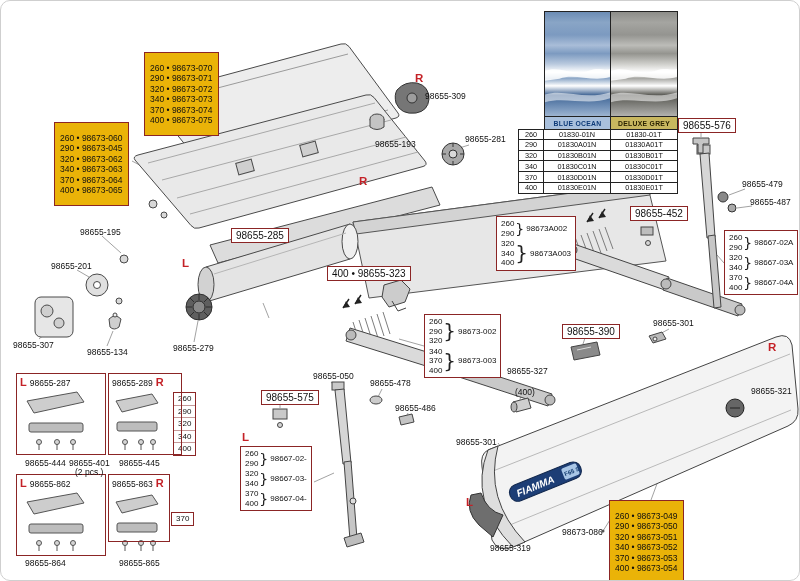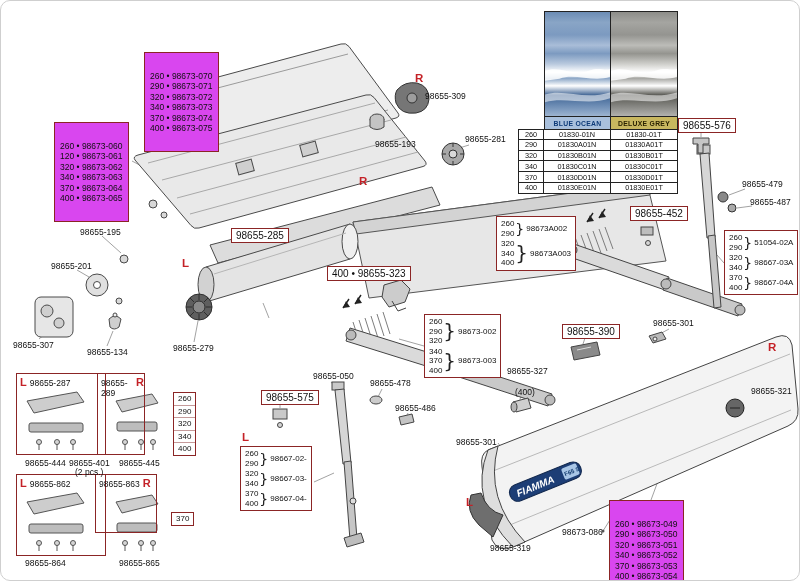--- a/index.html
+++ b/index.html
@@ -1,21 +1,21 @@
 <!DOCTYPE html>
 <html><head>
 <meta charset="utf-8">
 <style>
   *{margin:0;padding:0;box-sizing:border-box}
   body{background:#fff;font-family:"Liberation Sans",sans-serif}
   .stage{position:relative;width:800px;height:581px;background:#fff;border:1px solid #cfcfcf;border-radius:10px;overflow:hidden}
   svg.art{position:absolute;left:0;top:0;width:800px;height:581px}
   .lbl{position:absolute;font-size:8.5px;line-height:1.15;color:#101010;white-space:nowrap}
   .lblbox{position:absolute;font-size:10px;line-height:1.1;color:#101010;white-space:nowrap;border:1px solid #8b2525;background:#fff;padding:1px 4px}
-  .pbox{position:absolute;border:1px solid #8b2525;background:#d946ef;padding:18px 5px;white-space:nowrap}
+  .pbox{position:absolute;border:1px solid #8b2525;background:#eab308;padding:10px 5px;white-space:nowrap}
   .pline{font-size:8.5px;line-height:10.4px;color:#101010}
   .marker{position:absolute;font-size:11.5px;font-weight:700;color:#c42127;line-height:1}
   .bbox{position:absolute;border:1px solid #8b2525;background:#fff;padding:2px 4px;display:flex;flex-direction:column;gap:1px}
   .bgrp{display:flex;align-items:center}
   .bsz{display:flex;flex-direction:column}
   .bsz span{font-size:8px;line-height:9.5px;color:#101010}
   .brc{font-family:"DejaVu Sans",sans-serif;color:#222;margin:0 2px 0 1px;line-height:1}
   .br2{font-size:14px}
   .br3{font-size:20px}
   .bpart{font-size:8px;color:#101010}
@@ -313,21 +313,21 @@
   <div class="pbox" style="left:143px;top:51px">
     <div class="pline">260 • 98673-070</div>
     <div class="pline">290 • 98673-071</div>
     <div class="pline">320 • 98673-072</div>
     <div class="pline">340 • 98673-073</div>
     <div class="pline">370 • 98673-074</div>
     <div class="pline">400 • 98673-075</div>
   </div>
   <div class="pbox" style="left:53px;top:121px">
     <div class="pline">260 • 98673-060</div>
-    <div class="pline">120 • 98673-061</div>
+    <div class="pline">290 • 98673-045</div>
     <div class="pline">320 • 98673-062</div>
     <div class="pline">340 • 98673-063</div>
     <div class="pline">370 • 98673-064</div>
     <div class="pline">400 • 98673-065</div>
   </div>
   <div class="pbox" style="left:608px;top:499px">
     <div class="pline">260 • 98673-049</div>
     <div class="pline">290 • 98673-050</div>
     <div class="pline">320 • 98673-051</div>
     <div class="pline">340 • 98673-052</div>
@@ -403,21 +403,21 @@
     </div>
   </div>
 
   <div class="bbox" style="left:723px;top:229px">
     <div class="bgrp">
       <div class="bsz">
           <span>260</span>
           <span>290</span>
         </div>
       <span class="brc br2">}</span>
-      <span class="bpart">51054-02A</span>
+      <span class="bpart">98667-02A</span>
     </div>
     <div class="bgrp">
       <div class="bsz">
           <span>320</span>
           <span>340</span>
         </div>
       <span class="brc br2">}</span>
       <span class="bpart">98667-03A</span>
     </div>
     <div class="bgrp">
@@ -440,33 +440,33 @@
   <div class="szstack" style="left:170px;top:511px">
     <span>370</span>
   </div>
 
   <div class="dbox" style="left:15px;top:372px;width:90px;height:82px">
     <div class="dhdr">
         <span class="mk">L</span>
         <span class="dl">98655-287</span>
       </div>
   </div>
-  <div class="dbox" style="left:96px;top:372px;width:48px;height:82px">
+  <div class="dbox" style="left:107px;top:372px;width:74px;height:82px">
     <div class="dhdr">
         <span class="dl">98655-289</span>
         <span class="mk">R</span>
       </div>
   </div>
   <div class="dbox" style="left:15px;top:473px;width:90px;height:82px">
     <div class="dhdr">
         <span class="mk">L</span>
         <span class="dl">98655-862</span>
       </div>
   </div>
-  <div class="dbox" style="left:94px;top:473px;width:62px;height:59px">
+  <div class="dbox" style="left:107px;top:473px;width:62px;height:68px">
     <div class="dhdr">
         <span class="dl">98655-863</span>
         <span class="mk">R</span>
       </div>
   </div>
 
   <div class="lbl" style="left:79px;top:227px">98655-195</div>
   <div class="lbl" style="left:50px;top:261px">98655-201</div>
   <div class="lbl" style="left:12px;top:340px">98655-307</div>
   <div class="lbl" style="left:86px;top:347px">98655-134</div>

